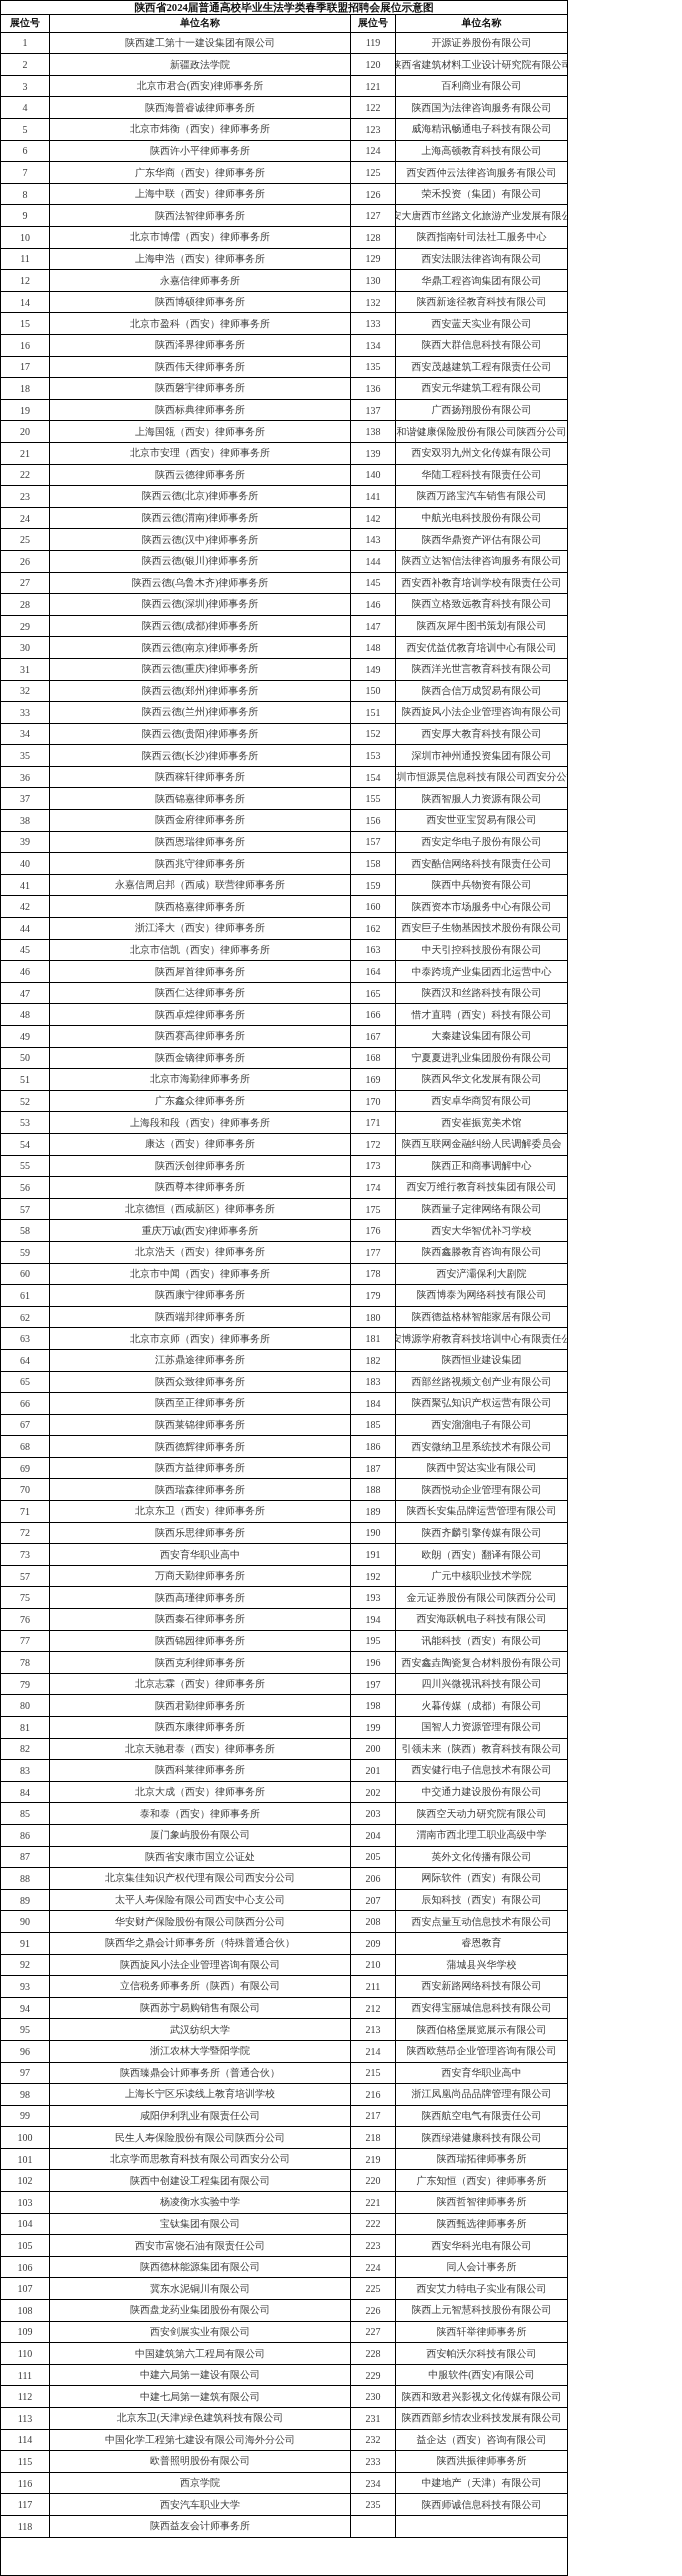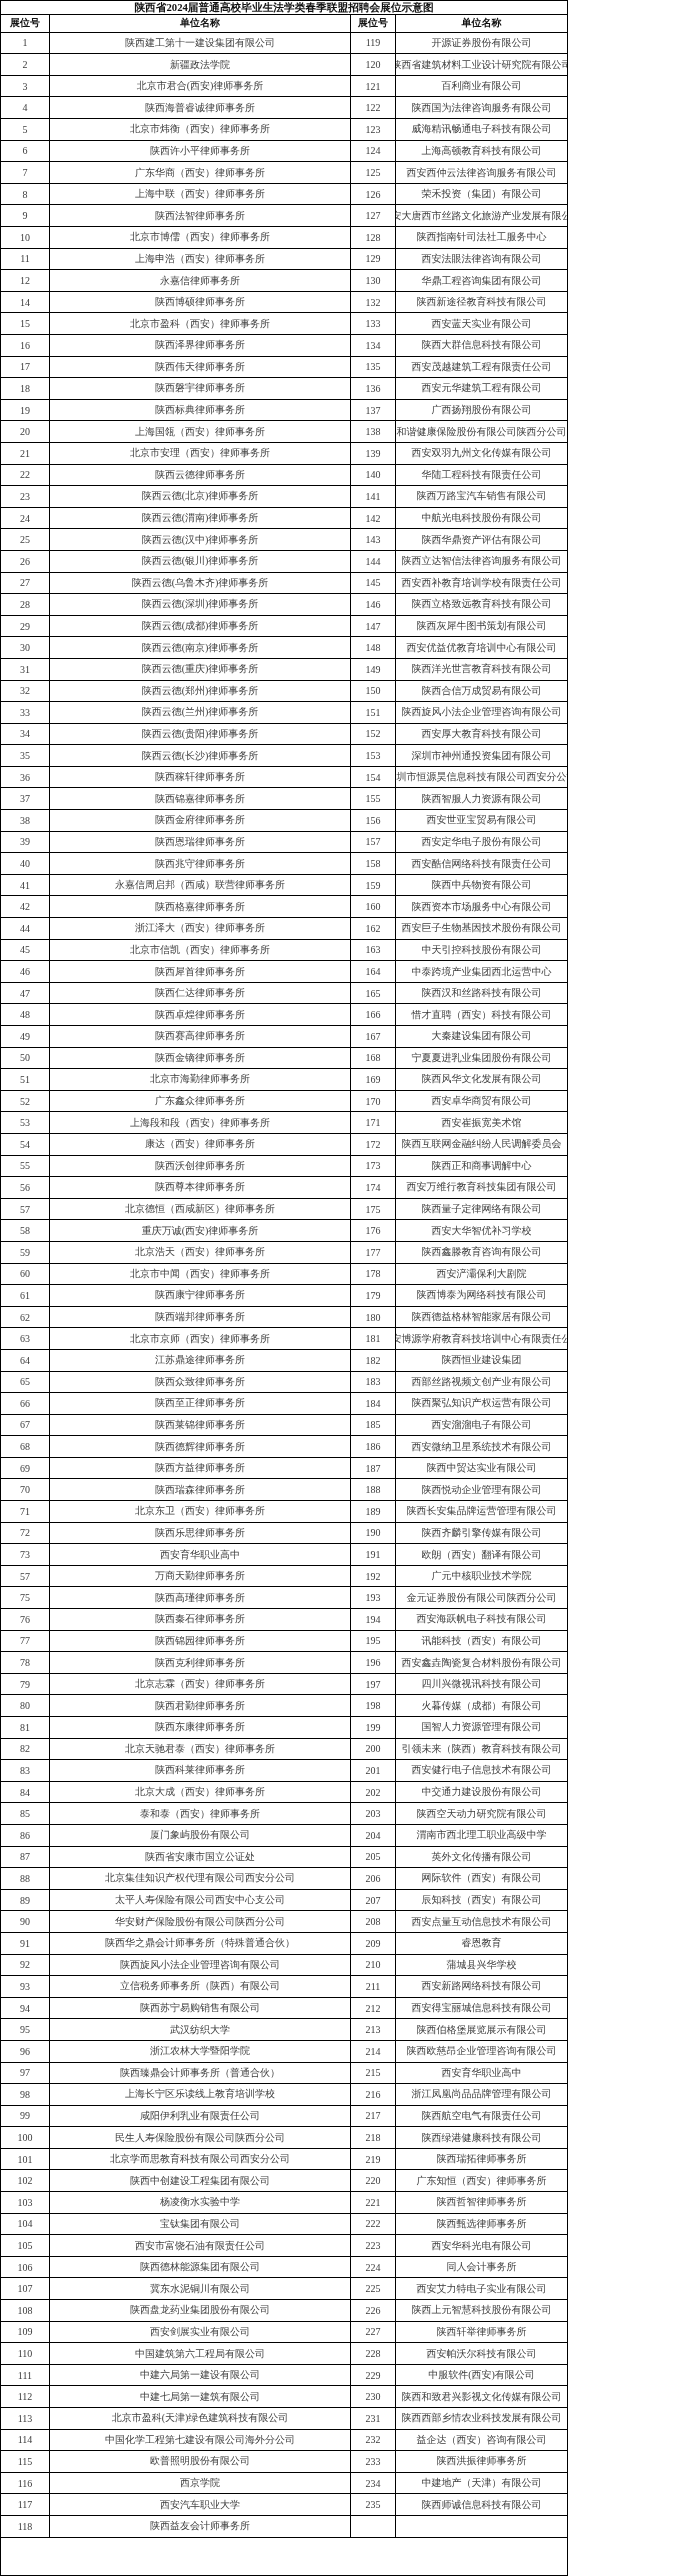--- a/index.html
+++ b/index.html
@@ -707,21 +707,21 @@
         <div class="cell name-cell2 last">中服软件(西安)有限公司</div>
       </div>
       <div class="row">
         <div class="cell no-cell">112</div>
         <div class="cell name-cell">中建七局第一建筑有限公司</div>
         <div class="cell no-cell2">230</div>
         <div class="cell name-cell2 last">陕西和致君兴影视文化传媒有限公司</div>
       </div>
       <div class="row">
         <div class="cell no-cell">113</div>
-        <div class="cell name-cell">北京市盈科(天津)绿色建筑科技有限公司</div>
+        <div class="cell name-cell">北京东卫(天津)绿色建筑科技有限公司</div>
         <div class="cell no-cell2">231</div>
         <div class="cell name-cell2 last">陕西西部乡情农业科技发展有限公司</div>
       </div>
       <div class="row">
         <div class="cell no-cell">114</div>
         <div class="cell name-cell">中国化学工程第七建设有限公司海外分公司</div>
         <div class="cell no-cell2">232</div>
         <div class="cell name-cell2 last">益企达（西安）咨询有限公司</div>
       </div>
       <div class="row">

